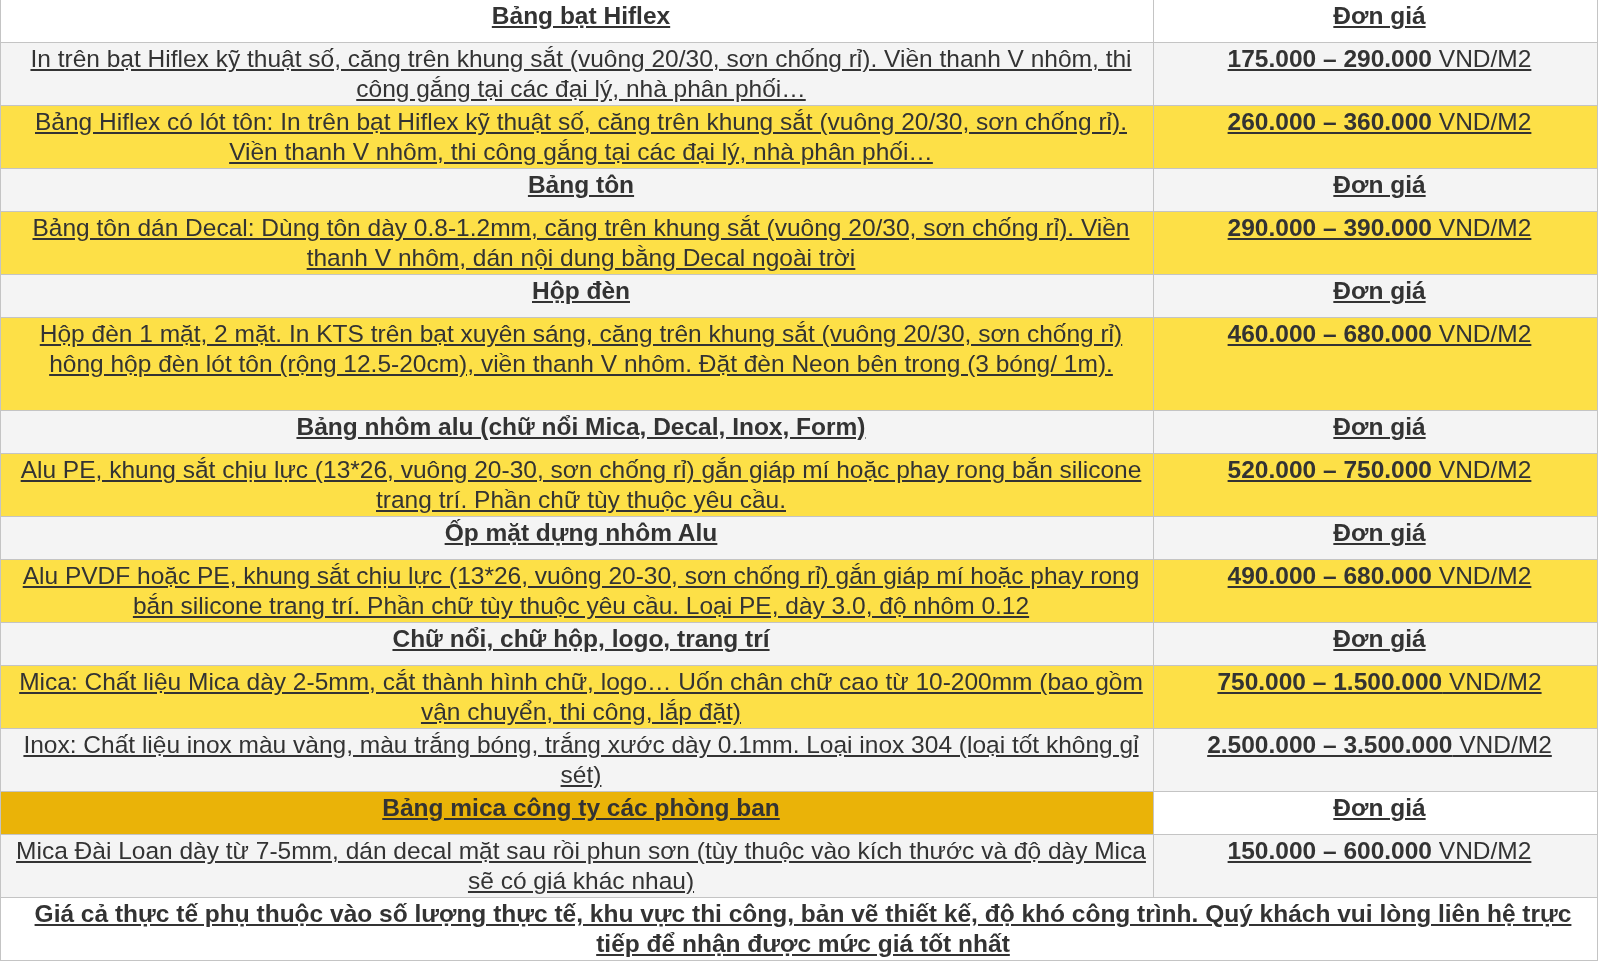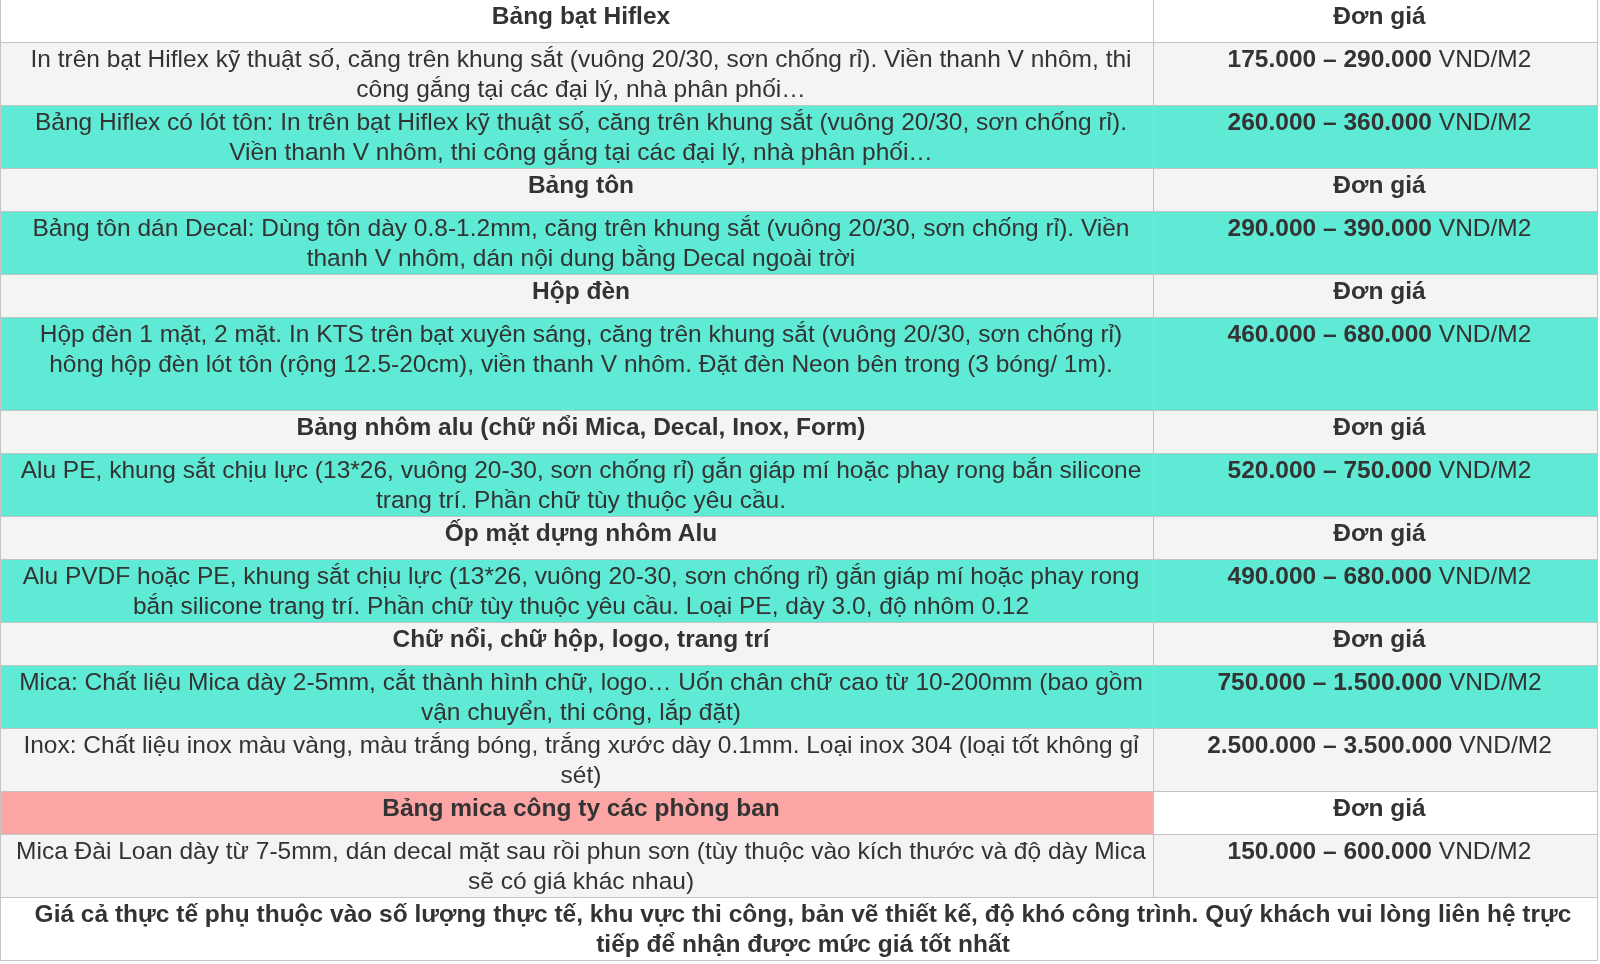--- a/index.html
+++ b/index.html
@@ -21,31 +21,32 @@
       font-size: 24.5px;
       line-height: 30px;
     }
     table.price-table col.desc-col { width: 1153px; }
     table.price-table col.price-col { width: 444px; }
     table.price-table td {
       border: 1px solid #c4c4c4;
       text-align: center;
       vertical-align: top;
       padding: 1px 4px 0 12px;
+      text-decoration: underline;
     }
     tr.section-row td {
       font-weight: bold;
       height: 41px;
       background: #f4f4f4;
     }
     tr.section-row.first td {
       background: #ffffff;
       border-top: none;
     }
-    tr.item-row td { background: #5eead4; }
+    tr.item-row td { background: #fde047; }
     tr.item-row.shade td { background: #f4f4f4; }
     tr.item-row.h2 td { height: 61px; margin-top: 7px; }
     tr.item-row.h3 td { height: 91px; }
     .price-strong { font-weight: bold; text-align: right; }
     tr.footer-row td {
       font-weight: bold;
       background: #ffffff;
       height: 61px;
       padding-top: 1px;
     }
@@ -116,21 +117,21 @@
     <tr class="item-row h2">
       <td>Mica: Chất liệu Mica dày 2-5mm, cắt thành hình chữ, logo… Uốn chân chữ cao từ 10-200mm (bao gồm vận chuyển, thi công, lắp đặt)</td>
       <td><span class="price-strong">750.000 – 1.500.000</span><span> VND/M2</span></td>
     </tr>
     <tr class="item-row shade h2">
       <td>Inox: Chất liệu inox màu vàng, màu trắng bóng, trắng xước dày 0.1mm. Loại inox 304 (loại tốt không gỉ sét)</td>
       <td><span class="price-strong">2.500.000 – 3.500.000</span><span> VND/M2</span></td>
     </tr>
 
     <tr class="section-row" style="">
-      <td style="background:#fca5a5">Bảng mica công ty các phòng ban</td>
+      <td style="background:#eab308">Bảng mica công ty các phòng ban</td>
       <td style="background:#ffffff">Đơn giá</td>
     </tr>
     <tr class="item-row shade h2">
       <td>Mica Đài Loan dày từ 7-5mm, dán decal mặt sau rồi phun sơn (tùy thuộc vào kích thước và độ dày Mica sẽ có giá khác nhau)</td>
       <td><span class="price-strong">150.000 – 600.000</span><span> VND/M2</span></td>
     </tr>
 
     <tr class="footer-row">
       <td colspan="2">Giá cả thực tế phụ thuộc vào số lượng thực tế, khu vực thi công, bản vẽ thiết kế, độ khó công trình. Quý khách vui lòng liên hệ trực tiếp để nhận được mức giá tốt nhất</td>
     </tr>

